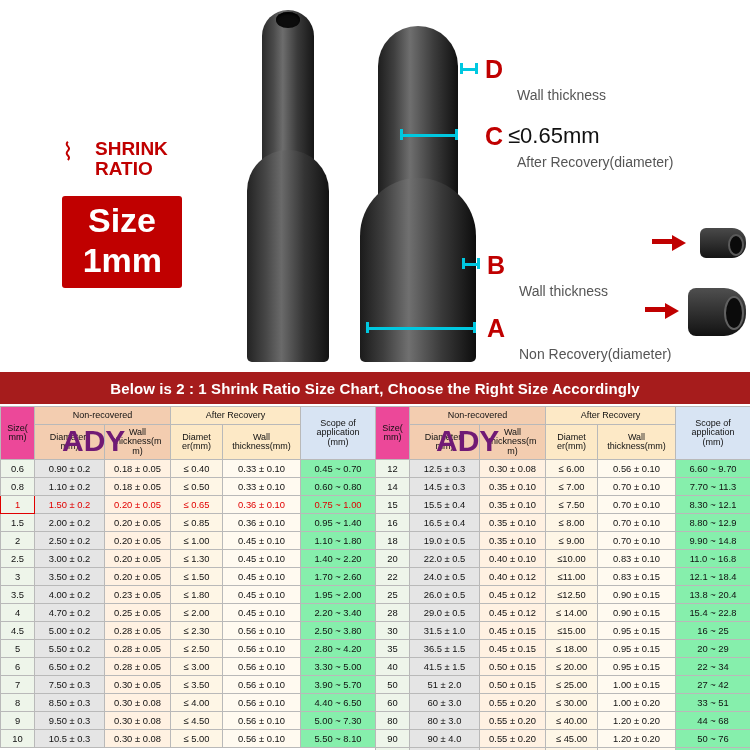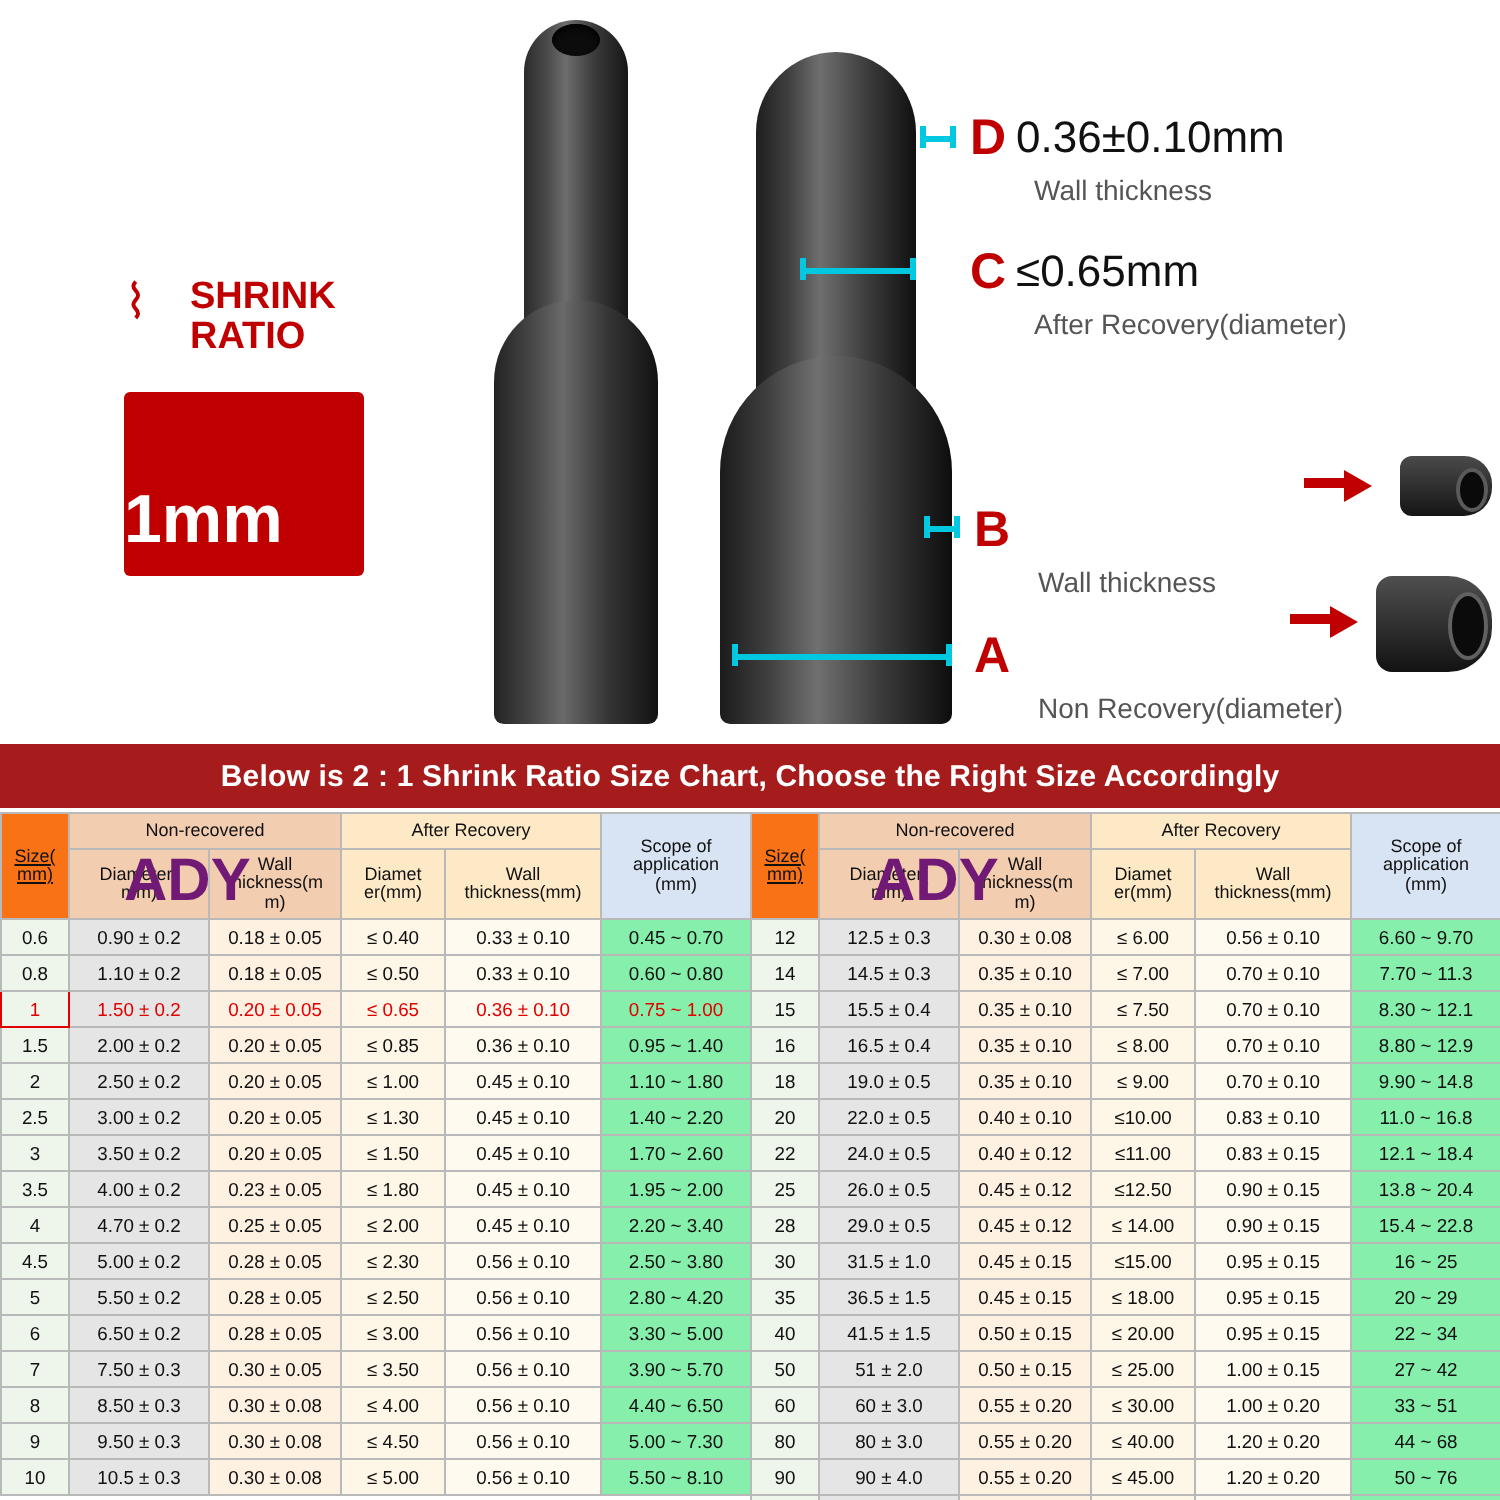--- a/index.html
+++ b/index.html
@@ -33,21 +33,21 @@
   }
   .size-box{
     position:absolute;left:62px;top:196px;width:120px;height:92px;
     background:#c00000;border-radius:3px;
   }
   .size-box-l1{
     position:absolute;left:0;top:6px;width:120px;text-align:center;
     color:#fff;font-size:34px;font-weight:bold;line-height:1.1;
   }
   .size-box-l2{
-    position:absolute;left:0;top:46px;width:100px;text-align:left;
+    position:absolute;left:0;top:46px;width:100px;text-align:right;
     color:#fff;font-size:34px;font-weight:bold;line-height:1.1;
   }
 
   
   .tube-thin{
     position:absolute;left:262px;top:10px;width:52px;height:352px;
     background:linear-gradient(90deg,#2b2b2b 0%,#4a4a4a 22%,#6d6d6d 40%,#3a3a3a 68%,#161616 100%);
     border-radius:26px 26px 4px 4px;
   }
   .tube-thin-bell{
@@ -137,21 +137,21 @@
   th,td{
     border:1px solid #b9b9b9;
     text-align:center;
     padding:0;
     height:17px;
     line-height:1.05;
     overflow:hidden;
     white-space:nowrap;
   }
   thead th{font-weight:normal;font-size:9px;line-height:1.02;}
-  .h-size{background:#f97316;text-decoration:underline;}
+  .h-size{background:#ec4899;}
   .h-nonrec{background:#f3cdb0;}
   .h-afterrec{background:#fde9c6;}
   .h-scope{background:#d8e4f3;}
   .c-size{background:#eef5ea;}
   .c-non1{background:#e5e5e5;}
   .c-non2{background:#fff1e2;}
   .c-aft1{background:#fef6e6;}
   .c-aft2{background:#fffaf0;}
   .c-scope{background:#86efac;}
   tr.hl td{color:#e00000;}
@@ -166,20 +166,21 @@
 
 <div id="hero">
 
   <div class="shrink-ico">⌇</div>
   <div class="shrink-text">
     <span>SHRINK</span><br>
     <span>RATIO</span>
   </div>
 
   <div class="size-box">
+    <div class="size-box-l1">Size</div>
     <div class="size-box-l2">1mm</div>
   </div>
 
   <div class="tube-thin"></div>
   <div class="tube-thin-bell"></div>
   <div class="tube-thin-hole"></div>
 
   <div class="tube-thick"></div>
   <div class="tube-thick-bell"></div>
 
@@ -191,21 +192,20 @@
   <div class="red-bar b2"></div>
   <div class="red-arrow a2"></div>
   <div class="mini-tube-2">
       <div class="hole"></div>
     </div>
 
   <div class="cyan-line" style="left:460px;top:68px;width:18px;"></div>
   <div class="cyan-cap" style="left:460px;top:63px;"></div>
   <div class="cyan-cap" style="left:475px;top:63px;"></div>
   <div class="callout-letter" style="left:485px;top:57px;">D</div>
-  <div class="callout-main" style="left:508px;top:58px;">0.36±0.10mm</div>
   <div class="callout-sub" style="left:485px;top:88px;">Wall thickness</div>
 
   <div class="cyan-line" style="left:400px;top:134px;width:58px;"></div>
   <div class="cyan-cap" style="left:400px;top:129px;"></div>
   <div class="cyan-cap" style="left:455px;top:129px;"></div>
   <div class="callout-letter" style="left:485px;top:124px;">C</div>
   <div class="callout-main" style="left:508px;top:125px;">≤0.65mm</div>
   <div class="callout-sub" style="left:485px;top:155px;">After Recovery(diameter)</div>
 
   <div class="cyan-line" style="left:462px;top:263px;width:18px;"></div>

